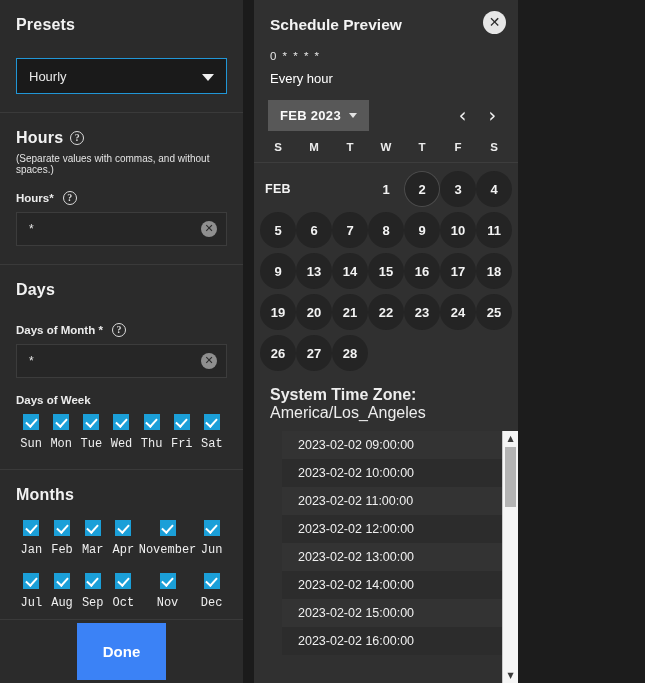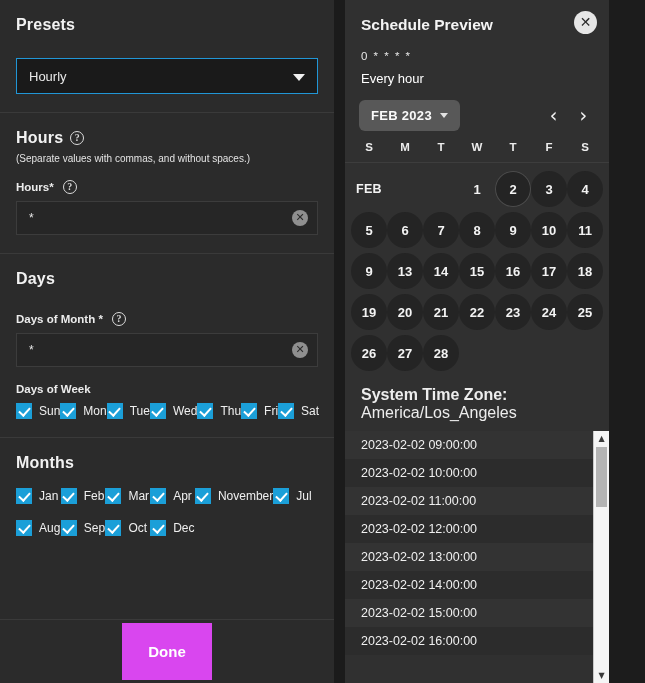--- a/index.html
+++ b/index.html
@@ -128,22 +128,24 @@
 
   .cbgrid {
     display: grid;
     gap: 4px 0;
   }
   .cbgrid.week { grid-template-columns: repeat(7, 1fr); }
   .cbgrid.months { grid-template-columns: repeat(6, 1fr); margin-top: 4px; }
   .cbgrid.months .cbcell { margin-bottom: 12px; }
   .cbcell {
     display: flex;
+    flex-direction: column;
     align-items: center;
     gap: 7px;
+    font-family: Liberation Mono, monospace;
   }
   .cbox {
     width: 16px; height: 16px;
     background: #1b9fd8;
     position: relative;
   }
   .cbox::after {
     content: "";
     position: absolute;
     left: 4.5px; top: 2px;
@@ -157,21 +159,21 @@
   .footer {
     height: 64px;
     flex: none;
     border-top: 1px solid #3a3a3a;
     display: flex;
     align-items: center;
     justify-content: center;
     background: #2b2b2b;
   }
   .done-btn {
-    background: #d946ef;
+    background: #3b82f6;
     color: #ffffff;
     font-size: 15px;
     font-weight: bold;
     padding: 20px 26px;
     border: none;
     font-family: "Liberation Sans", sans-serif;
     cursor: pointer;
   }
 
   
@@ -217,21 +219,20 @@
     padding: 14px 14px 10px 14px;
     position: relative;
   }
   .month-chip {
     background: #585858;
     padding: 8px 12px;
     display: flex;
     align-items: center;
     gap: 8px;
     cursor: pointer;
-    border-radius: 6px;
   }
   .month-chip .mtext { color: #fafafa; font-size: 13px; font-weight: bold; letter-spacing: .3px; }
   .chip-caret {
     width: 0; height: 0;
     border-left: 4.5px solid transparent;
     border-right: 4.5px solid transparent;
     border-top: 5px solid #e2e2e2;
   }
   .nav-group { margin-left: auto; display: flex; gap: 22px; padding-right: 8px; }
   .nav-arrow {
@@ -288,20 +289,21 @@
     color: #ededed;
     font-size: 16px;
   }
   .tz b { font-weight: bold; }
 
   .list-wrap {
     flex: 1 1 auto;
     position: relative;
     overflow: hidden;
     display: flex;
+    margin-left: 28px;
   }
   .list {
     flex: 1 1 auto;
     overflow: hidden;
   }
   .list-row {
     height: 28px;
     display: flex;
     align-items: center;
     padding-left: 16px;
@@ -434,33 +436,41 @@
             <div class="cbcell">
               <div class="cbox"></div>
               <div class="cblabel">Apr</div>
             </div>
             <div class="cbcell">
               <div class="cbox"></div>
               <div class="cblabel">November</div>
             </div>
             <div class="cbcell">
               <div class="cbox"></div>
+              <div class="cblabel">Jun</div>
+            </div>
+            <div class="cbcell">
+              <div class="cbox"></div>
               <div class="cblabel">Jul</div>
             </div>
             <div class="cbcell">
               <div class="cbox"></div>
               <div class="cblabel">Aug</div>
             </div>
             <div class="cbcell">
               <div class="cbox"></div>
               <div class="cblabel">Sep</div>
             </div>
             <div class="cbcell">
               <div class="cbox"></div>
               <div class="cblabel">Oct</div>
+            </div>
+            <div class="cbcell">
+              <div class="cbox"></div>
+              <div class="cblabel">Nov</div>
             </div>
             <div class="cbcell">
               <div class="cbox"></div>
               <div class="cblabel">Dec</div>
             </div>
           </div>
       </div>
     </div>
 
     <div class="footer">

